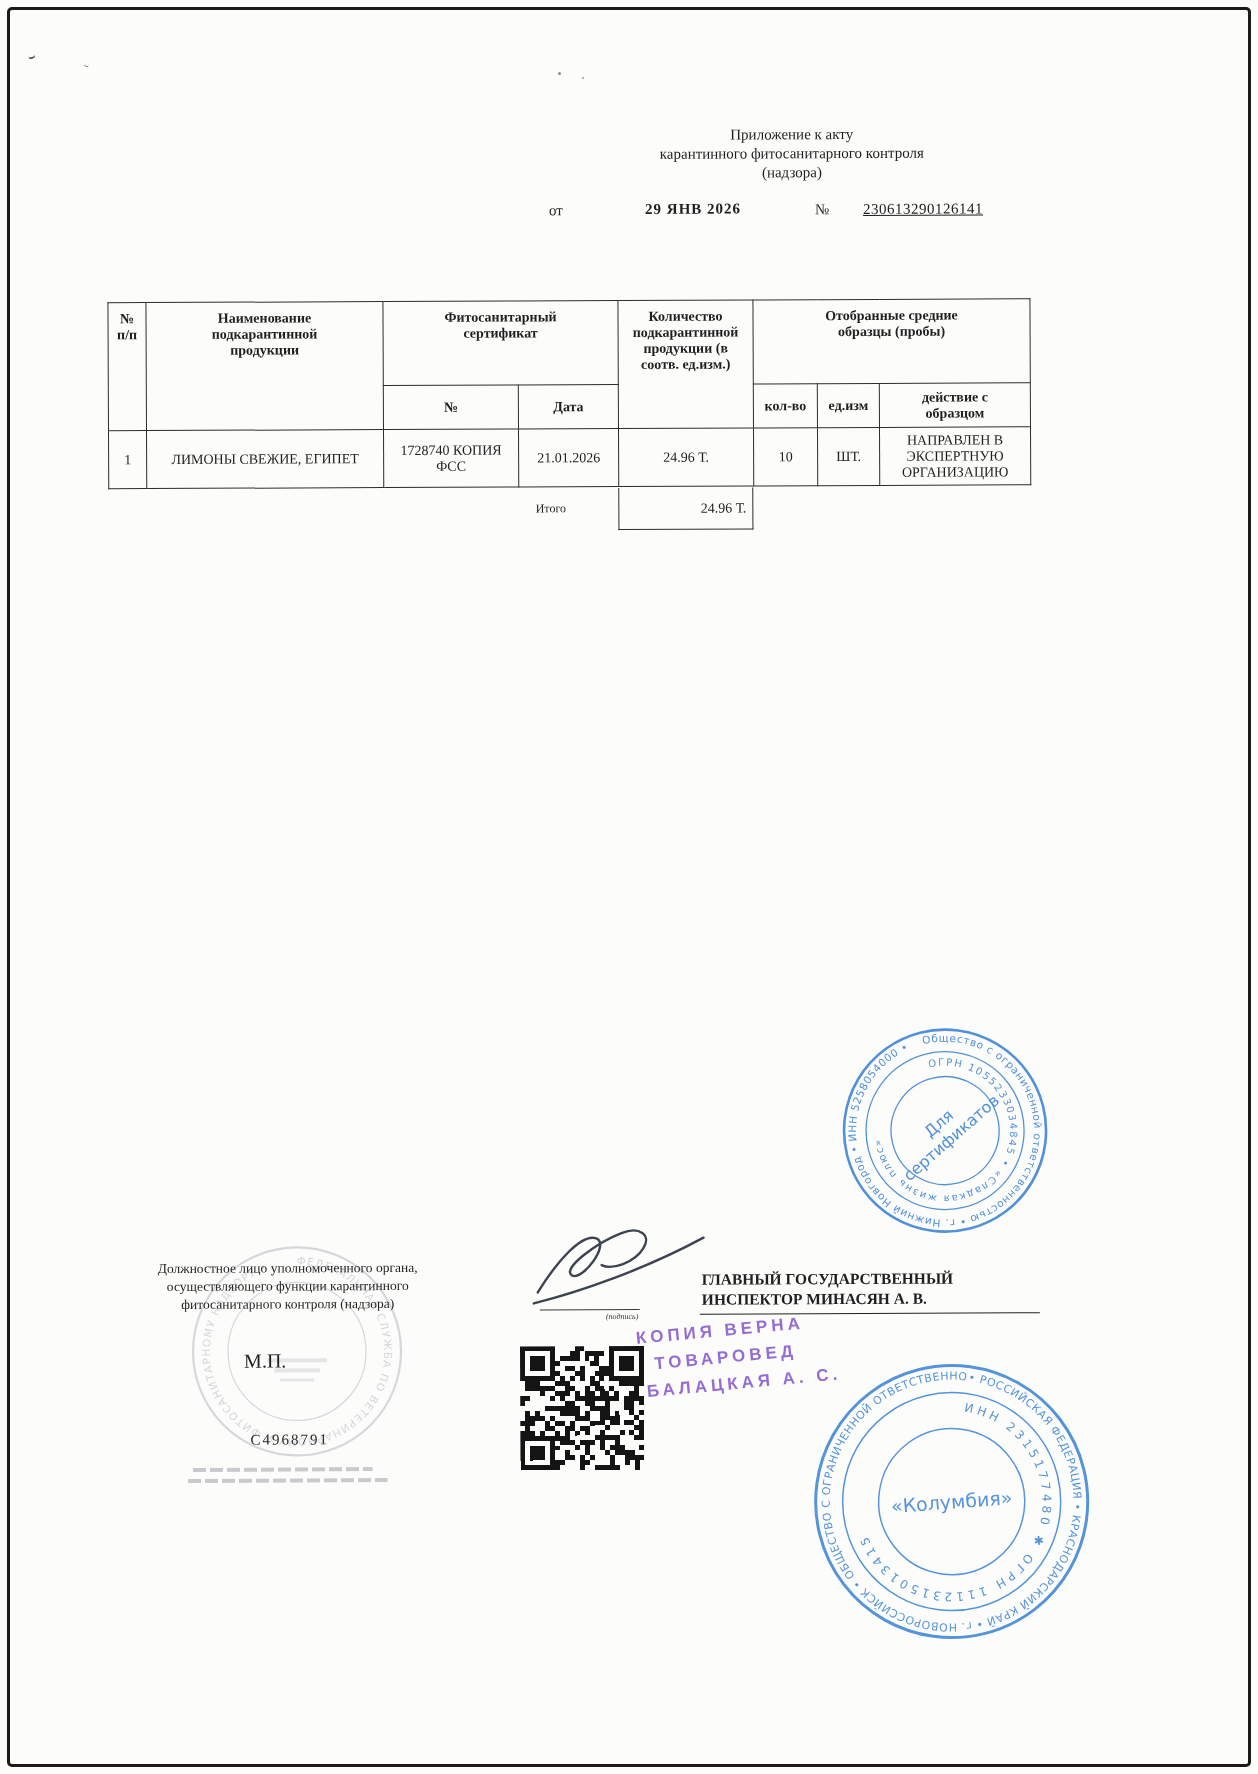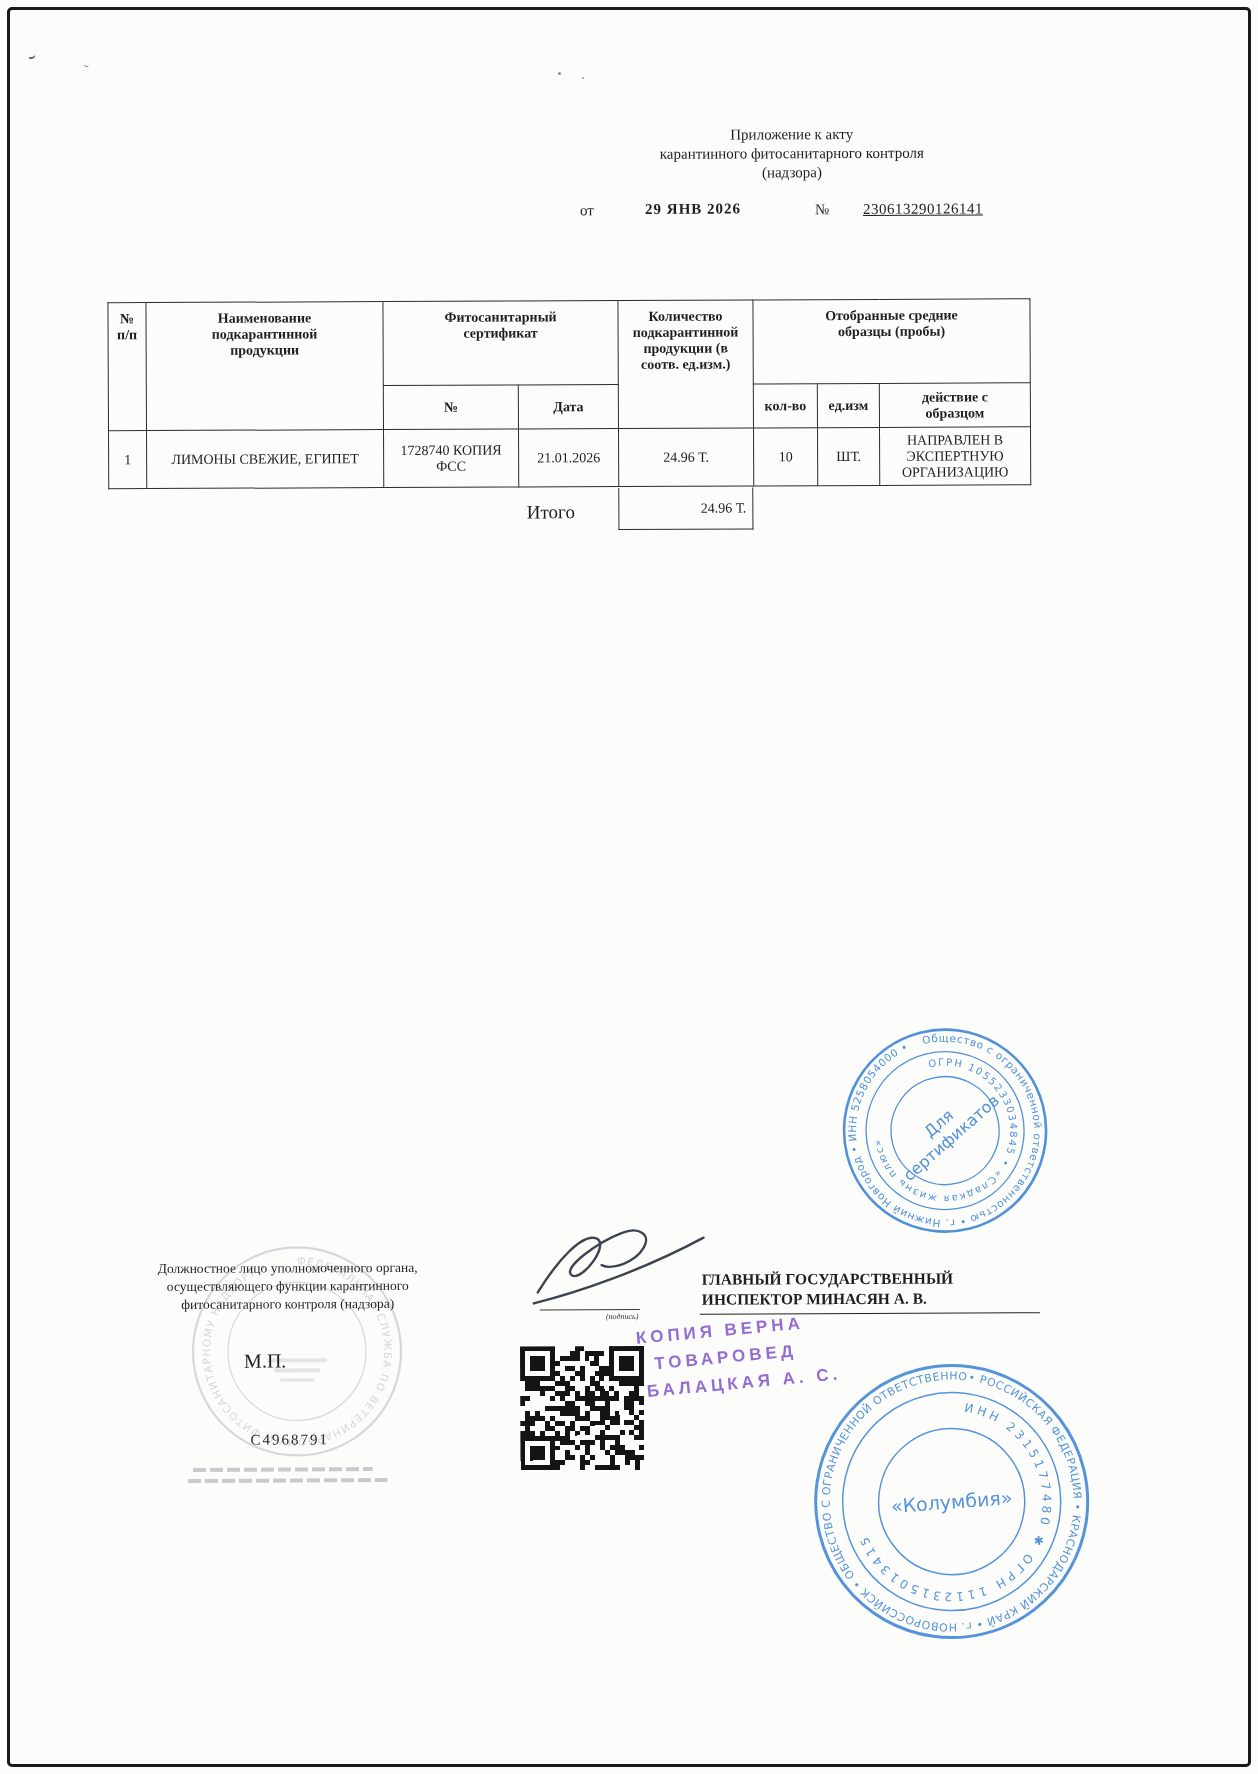--- a/index.html
+++ b/index.html
@@ -4,39 +4,39 @@
 <style>
   html,body{margin:0;padding:0;background:#ffffff;}
   .page{position:relative;width:1258px;height:1774px;background:#fcfcfa;font-family:"Liberation Serif",serif;color:#1f1f1f;overflow:hidden;}
   .scan-frame{position:absolute;inset:7px;border:3px solid #1a1a1a;border-radius:5px;pointer-events:none;z-index:50;}
   .content{position:absolute;inset:0;transform:rotate(-0.25deg);transform-origin:629px 887px;}
   .abs{position:absolute;}
 
   
   .doc-header{left:560px;top:126px;width:470px;text-align:center;font-size:15px;line-height:19px;}
   .meta-row{left:0;top:202px;width:1258px;height:22px;font-size:15px;}
-  .meta-from{position:absolute;left:583px;top:0;text-align:center;}
+  .meta-from{position:absolute;left:552px;top:0;text-align:center;}
   .meta-date{position:absolute;left:648px;top:-1px;font-weight:bold;letter-spacing:1px;text-align:right;}
   .meta-no{position:absolute;left:818px;top:0;}
   .meta-number{position:absolute;left:866px;top:0;letter-spacing:0.5px;text-decoration:underline;}
 
   
   .table-wrap{left:110px;top:300px;}
   table.main{border-collapse:collapse;table-layout:fixed;width:922px;}
   table.main th,table.main td{border:1.6px solid #2d2d2d;padding:2px 4px;}
   table.main th{font-weight:bold;font-size:14px;white-space:pre-line;text-align:center;}
   tr.h1 th{vertical-align:top;padding-top:8px;}
   tr.h1{height:84px;}
   tr.h2{height:44px;}
   tr.h2 th{vertical-align:middle;}
   tr.data{height:58px;}
   tr.data td{font-size:14px;vertical-align:middle;text-align:center;}
   td.c-name{text-align:left;padding-left:8px;}
   td.c-qty{text-align:right;padding-right:6px;}
-  .total-label{left:495px;top:501px;width:115px;text-align:center;font-size:19px;}
+  .total-label{left:495px;top:501px;width:115px;text-align:center;font-size:12px;}
   .total-box{left:620px;top:488px;width:135px;height:42px;border:1.6px solid #2d2d2d;border-top:none;box-sizing:border-box;display:flex;align-items:center;justify-content:flex-end;padding-right:6px;font-size:14px;}
 
   
   .official{left:116px;top:1258px;width:340px;text-align:center;font-size:13.5px;line-height:18px;}
   .mp{left:242px;top:1348px;font-size:20px;}
   .stamp-code{left:248px;top:1430px;font-size:15px;letter-spacing:2px;color:#2b2b2b;}
   .fine-print{height:4px;background:repeating-linear-gradient(90deg,rgba(95,100,112,.33) 0 13px,transparent 13px 17px);}
   .sign-line{left:538px;top:1309px;width:100px;border-top:1.3px solid #3a3a3a;}
   .sign-label{left:556px;top:1312px;font-size:8px;font-style:italic;color:#333;padding-left:48px;}
   .inspector{left:700px;top:1270px;width:345px;font-weight:bold;font-size:15.5px;line-height:20px;}

